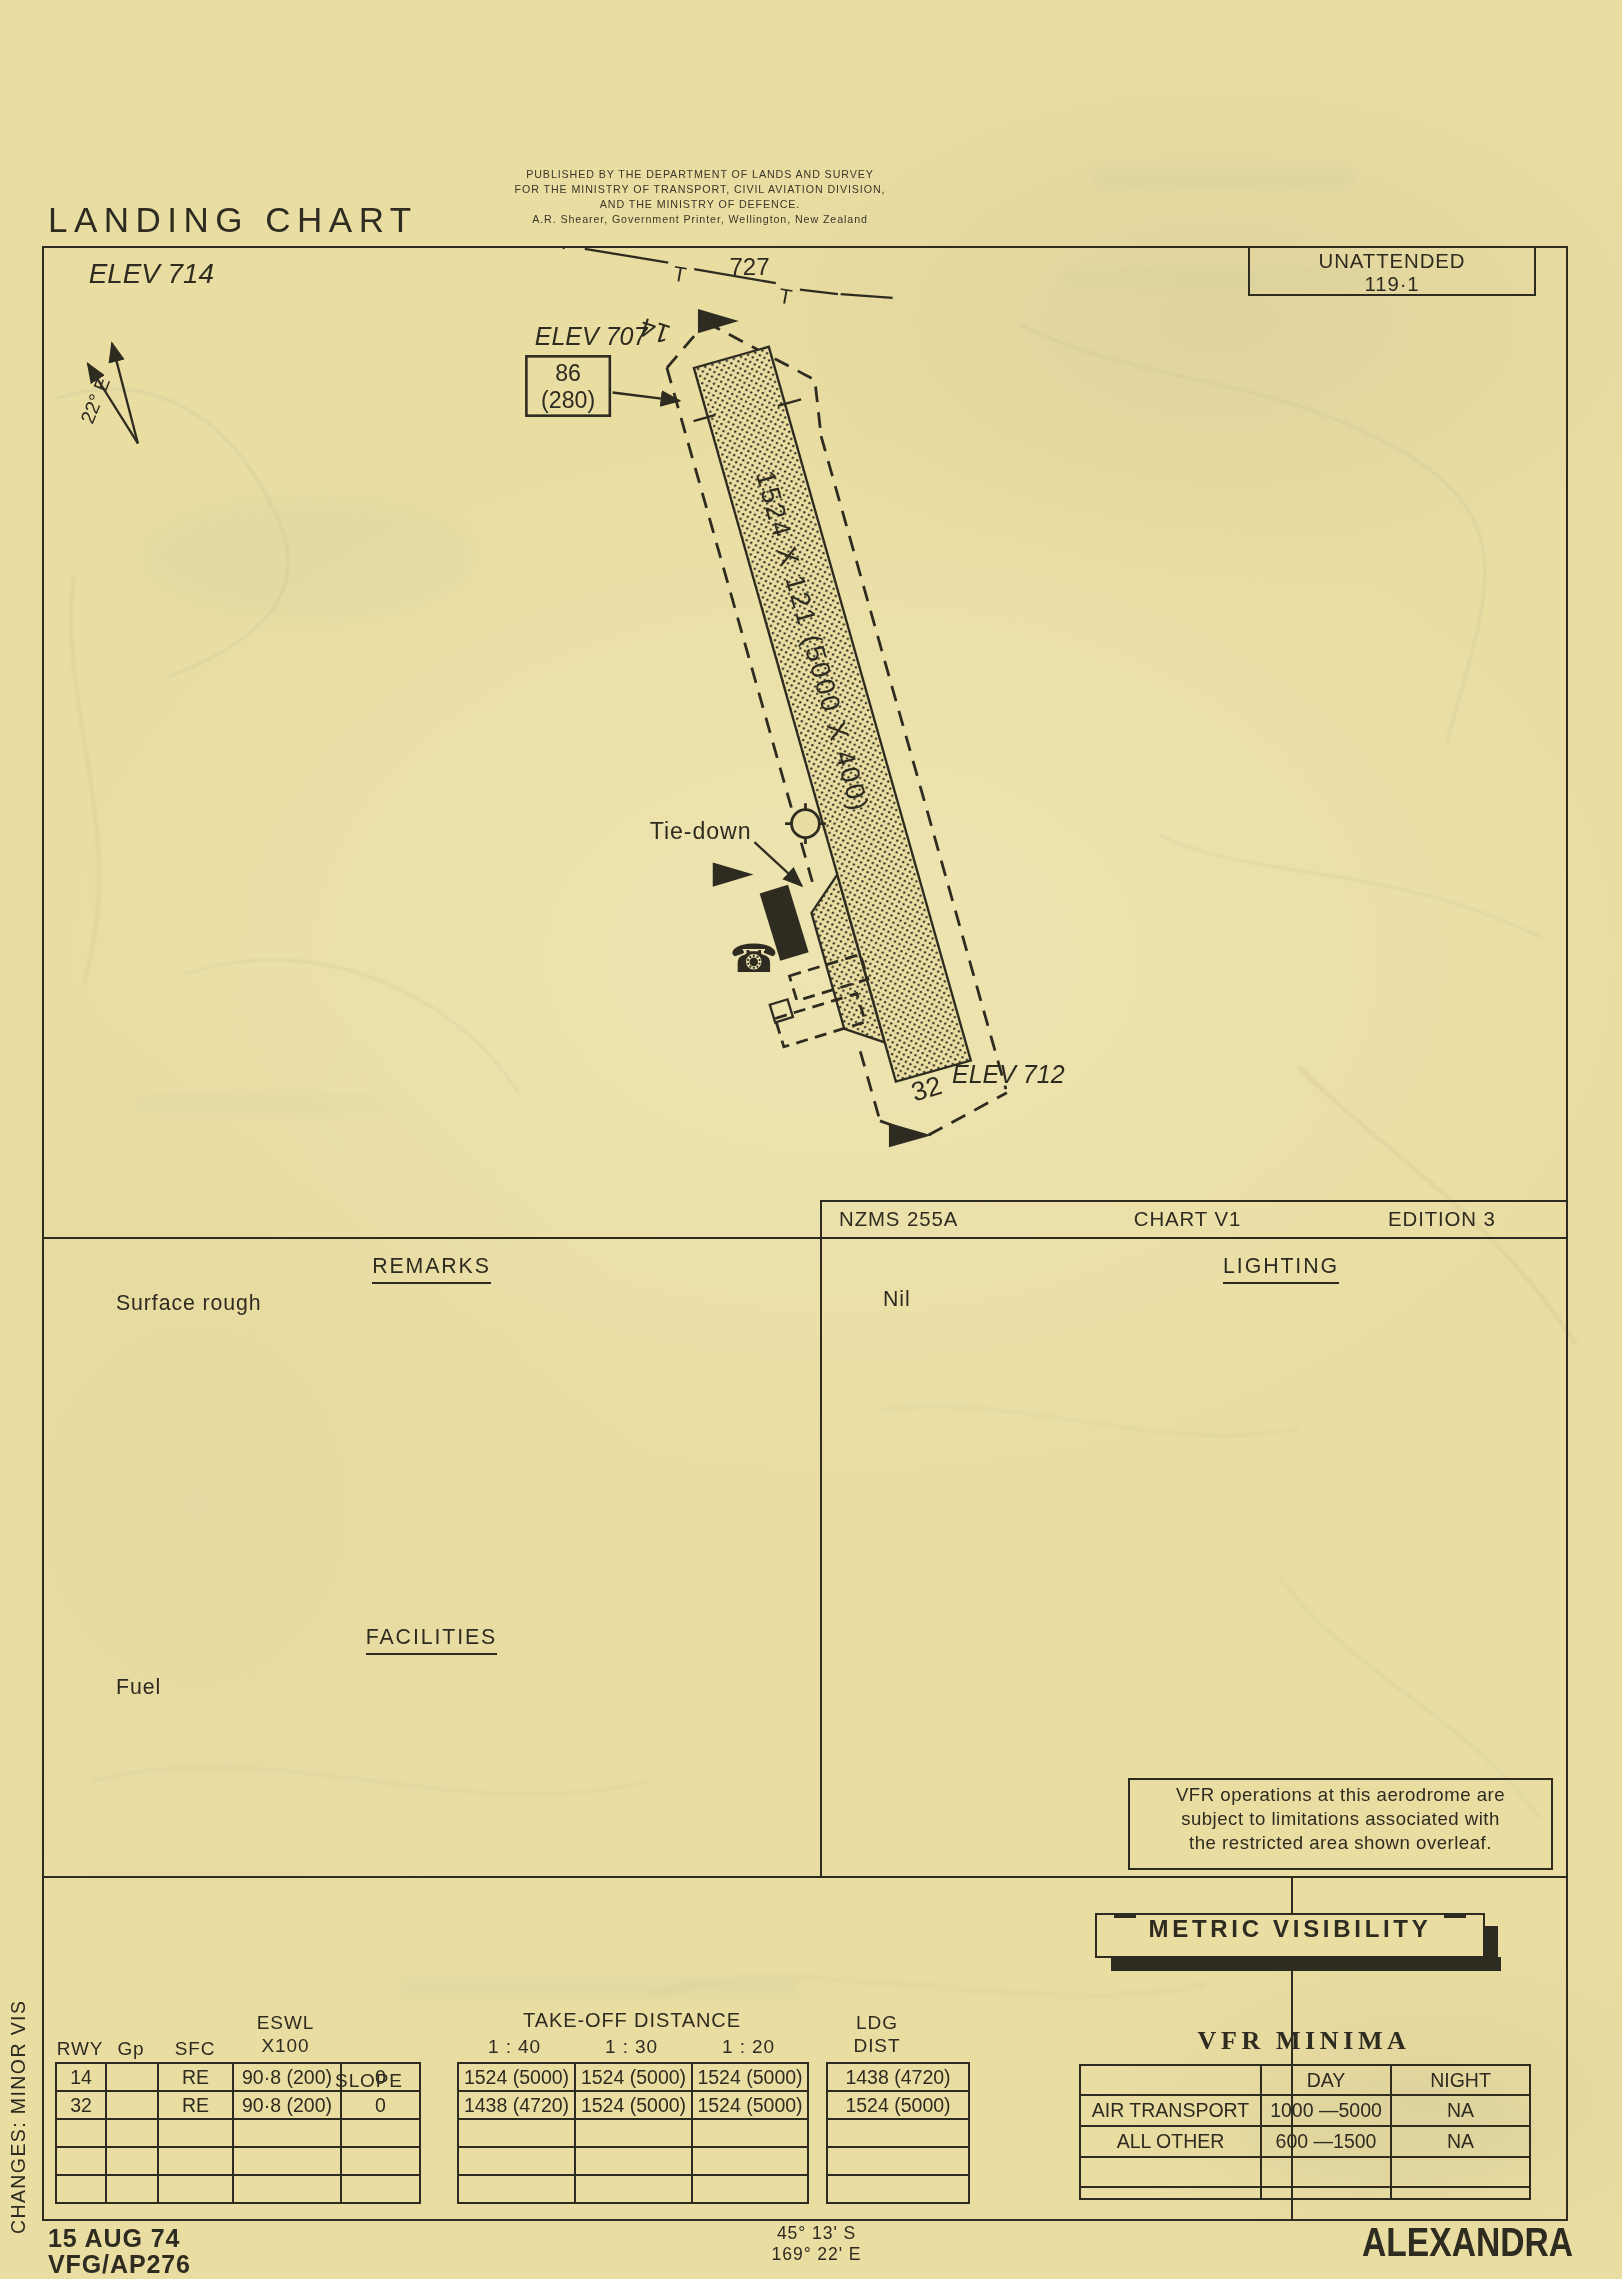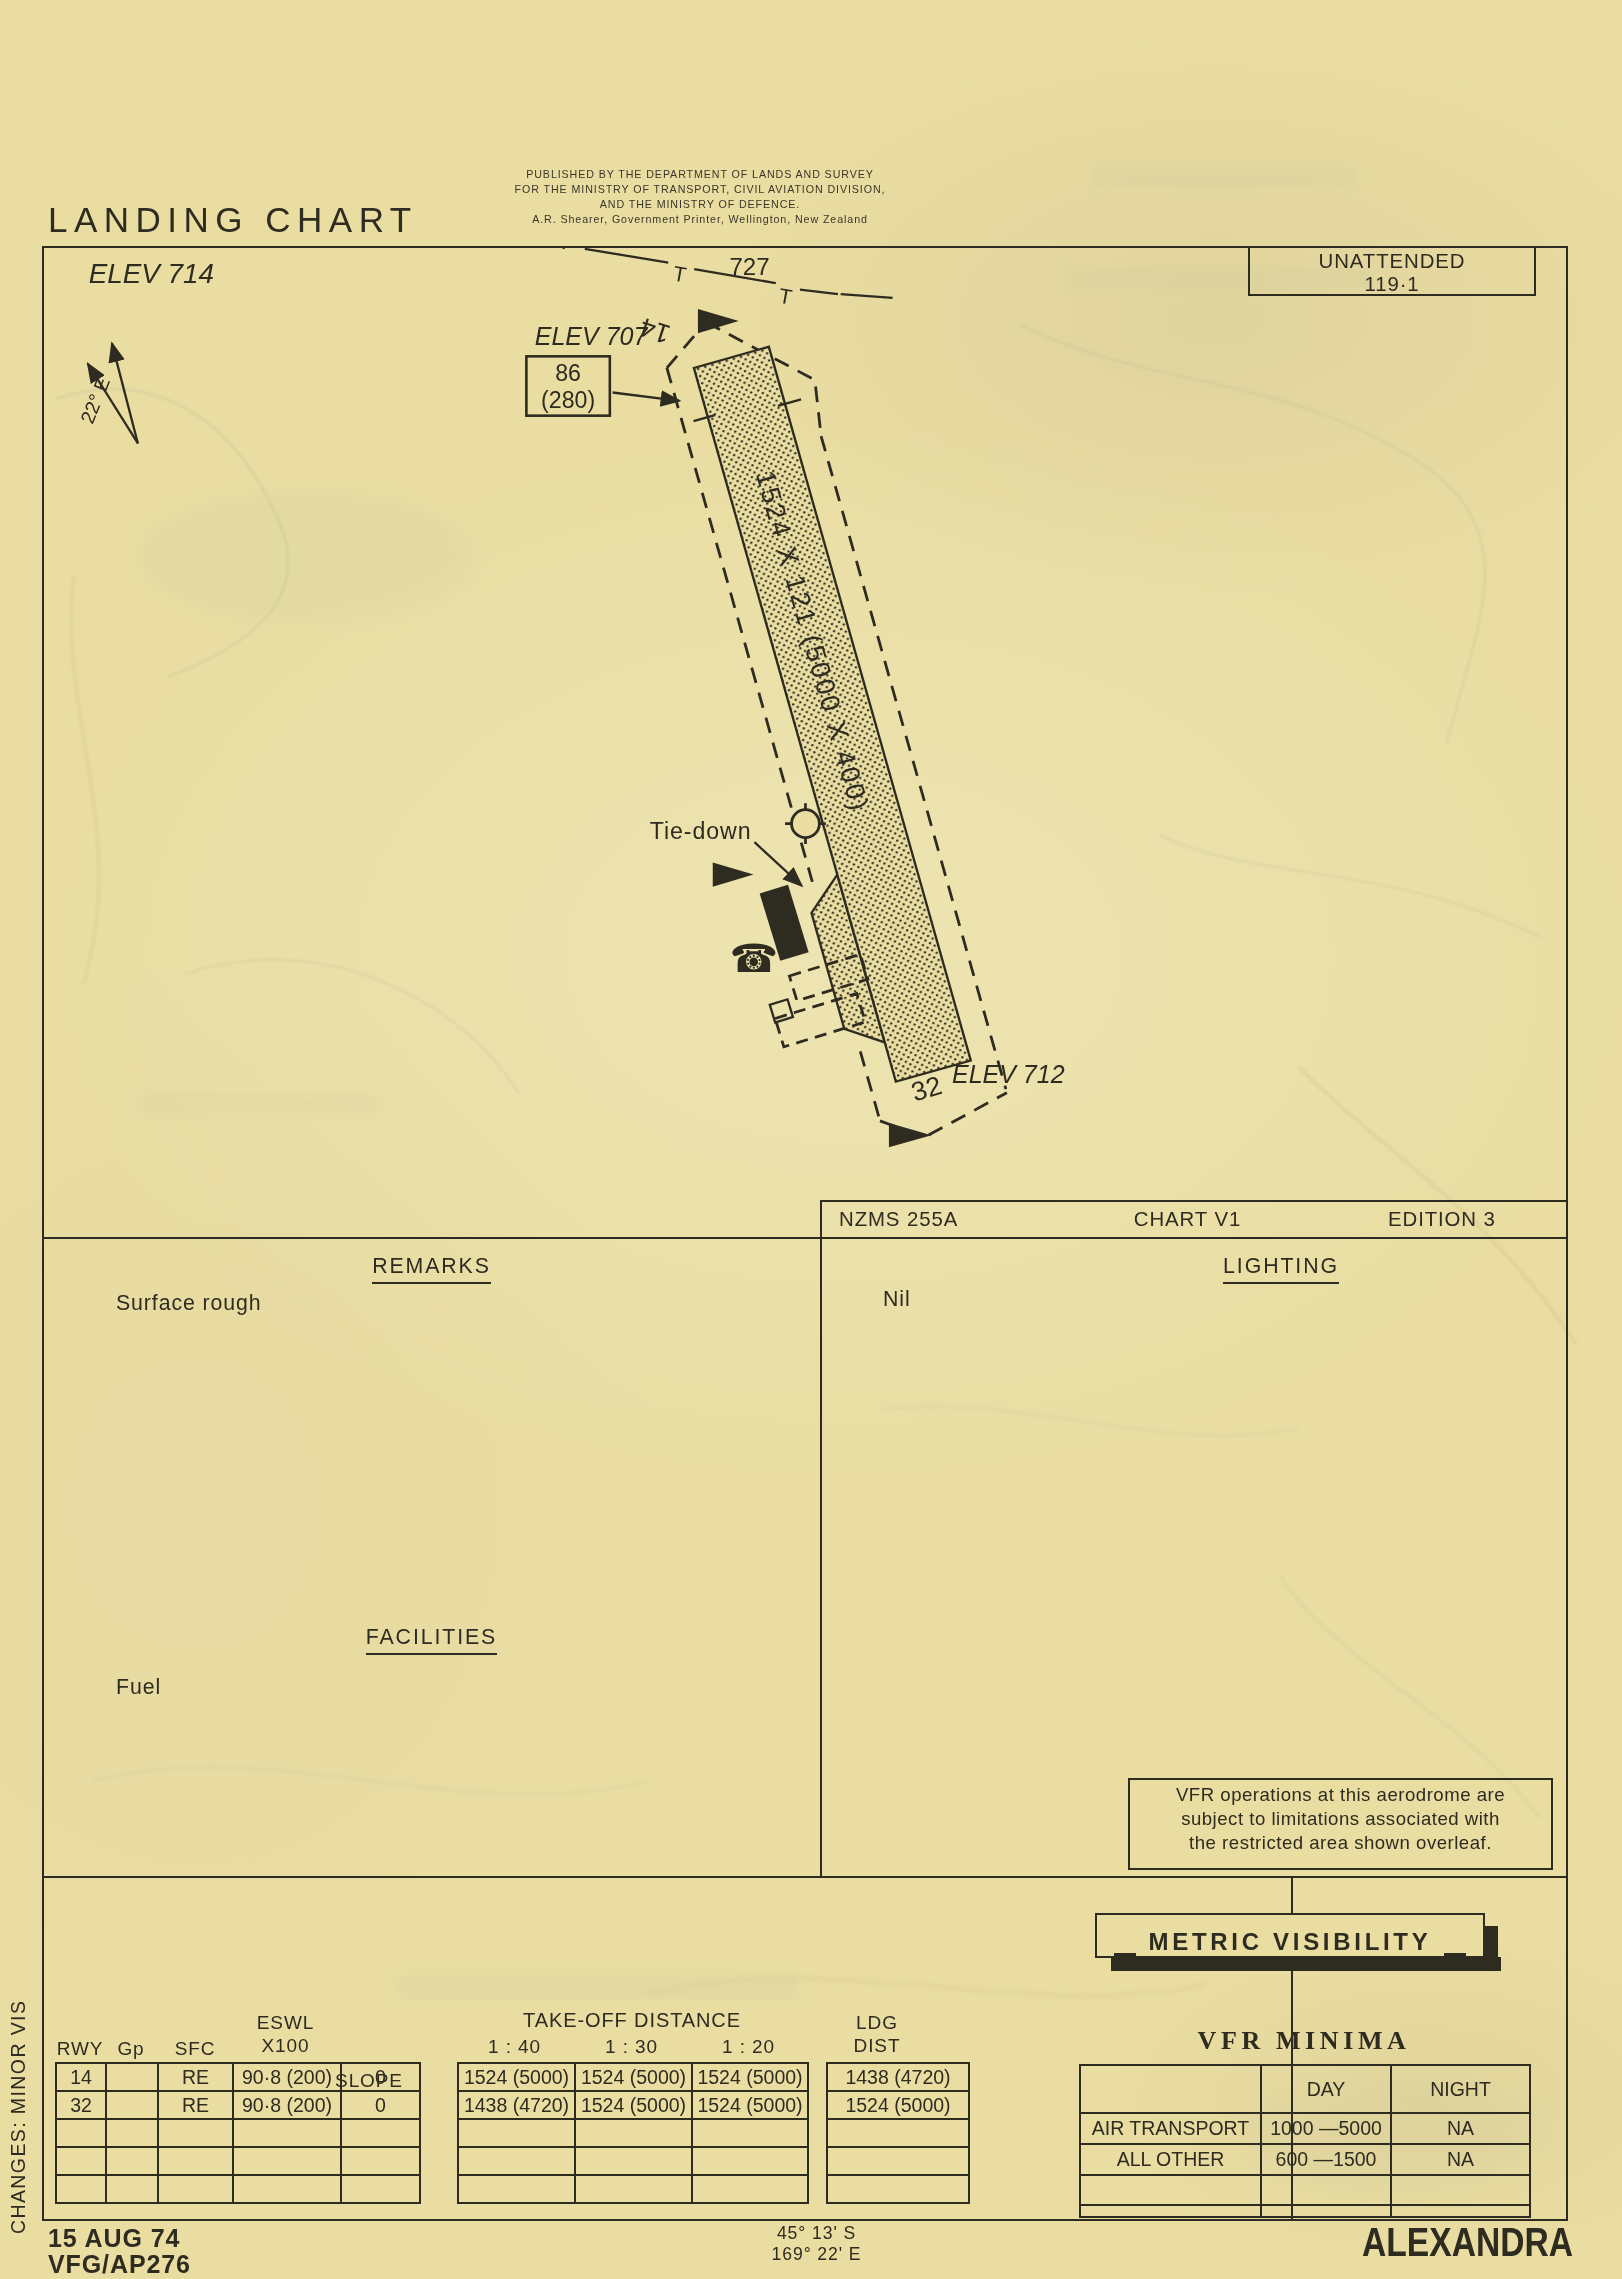--- a/index.html
+++ b/index.html
@@ -24,21 +24,21 @@
   .hdg{font-size:21.3px;letter-spacing:1.9px;}
   .hdg span{border-bottom:2.3px solid #2e2b20;padding-bottom:3.7px;}
   .body-txt{font-size:21.3px;letter-spacing:0.9px;}
   .vfrnote{border:2.3px solid #2e2b20;font-size:18.6px;line-height:24px;text-align:center;padding-top:2.8px;letter-spacing:0.5px;}
   .optitle{font-size:29px;font-weight:bold;letter-spacing:4.6px;}
   .thead{font-size:19px;letter-spacing:0.9px;text-align:center;line-height:23px;}
   table.grid{position:absolute;border-collapse:collapse;table-layout:fixed;z-index:1;}
   table.grid td{border:2.2px solid #2e2b20;font-size:19.5px;text-align:center;padding:0;overflow:hidden;white-space:nowrap;}
   table.grid{border:2.8px solid #2e2b20;}
   td.rt{text-align:right;padding-right:11px;}
-  .mvbox{border:2.8px solid #2e2b20;display:flex;align-items:flex-end;justify-content:center;gap:13px;}
+  .mvbox{border:2.8px solid #2e2b20;display:flex;align-items:flex-start;justify-content:center;gap:13px;}
   .mvbox .t{font-size:24px;font-weight:bold;letter-spacing:3.7px;}
   .mvdash{width:22px;height:2.8px;background:#2e2b20;}
   .vfrm-title{font-size:26px;font-weight:bold;letter-spacing:4.6px;}
   .foot-b{font-size:25px;font-weight:bold;letter-spacing:0.9px;}
   .coords{font-size:17.6px;letter-spacing:0.9px;}
   .aero{font-size:40px;font-weight:bold;letter-spacing:0px;transform:scaleX(.84);transform-origin:100% 50%;}
   .vchanges{writing-mode:vertical-rl;transform:rotate(180deg);font-size:19.5px;letter-spacing:1.4px;}
   .unatt{border:2.8px solid #2e2b20;text-align:center;font-size:20.4px;line-height:23px;padding-top:1.9px;letter-spacing:0.9px;}
   .nz{font-size:20.4px;letter-spacing:0.9px;}
   svg text{font-family:"Liberation Sans",sans-serif;fill:#2e2b20;}
@@ -339,21 +339,21 @@
   </div>
 
   <div class="abs z1 vfrm-title ctr" style="left:1079px;top:2026px;width:450px;font-family:Liberation Serif, serif;">VFR MINIMA</div>
   <table class="grid" style="left:1079px;top:2064px;width:450px;">
     <colgroup>
         <col style="width:181px">
         <col style="width:130px">
         <col style="width:139px">
       </colgroup>
     <tbody>
-        <tr style="height:48px">
+        <tr style="height:30px">
       <td></td>
       <td>DAY</td>
       <td>NIGHT</td>
     </tr>
     <tr style="height:31px">
       <td class="rt">AIR TRANSPORT</td>
       <td>1000 —5000</td>
       <td>NA</td>
     </tr>
     <tr style="height:31px">

